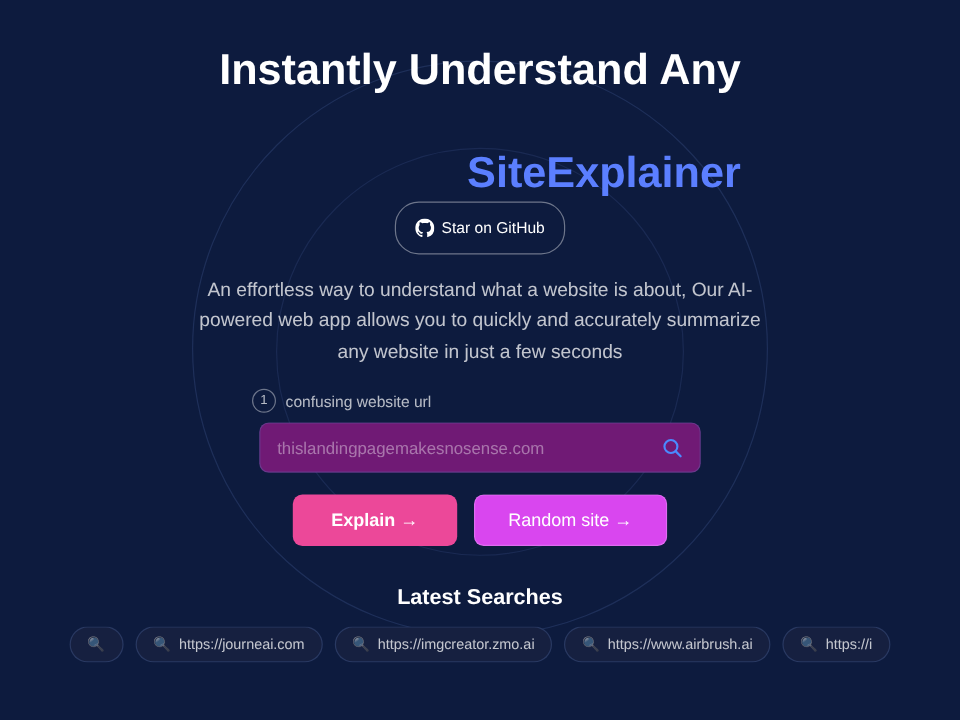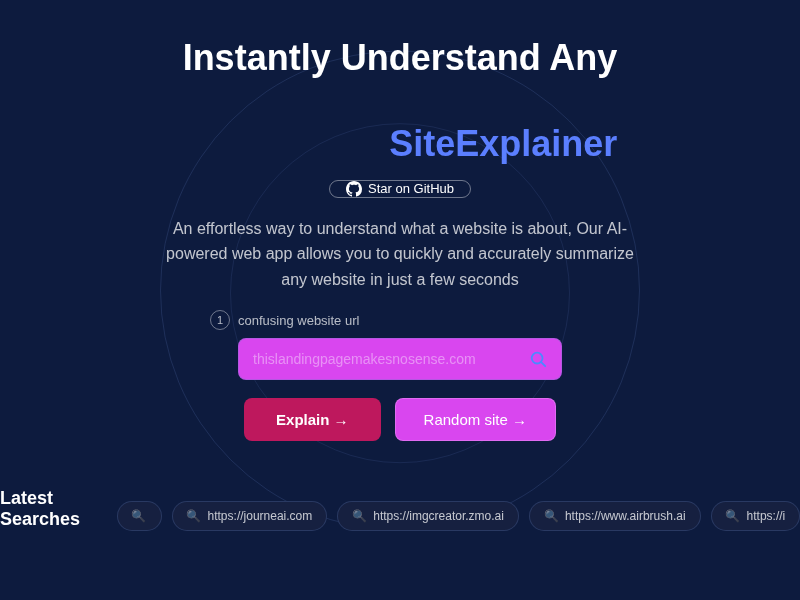--- a/index.html
+++ b/index.html
@@ -66,24 +66,24 @@
     }
 
     .github-btn {
       display: flex;
       align-items: center;
       gap: 6px;
       background: transparent;
       border: 1.5px solid rgba(255,255,255,0.4);
       border-radius: 20px;
       color: #ffffff;
-      padding: 0 16px;
+      padding: 13px 16px;
       font-size: 13px;
       cursor: pointer;
-      margin-top: 14px;
+      margin-top: 2px;
     }
 
     .github-icon {
       width: 16px;
       height: 16px;
       fill: white;
     }
 
     .description {
       font-size: 16px;
@@ -113,24 +113,24 @@
       display: flex;
       align-items: center;
       justify-content: center;
       font-size: 11px;
       color: rgba(255,255,255,0.7);
     }
 
     .search-row {
       display: flex;
       align-items: center;
-      background: #d946ef;
+      background: #701a75;
       border: 1px solid rgba(100,130,200,0.3);
       border-radius: 8px;
-      width: 324px;
+      width: 368px;
       margin-top: 8px;
       padding: 0 10px 0 14px;
     }
 
     .search-input {
       flex: 1;
       background: transparent;
       border: none;
       outline: none;
       color: rgba(255,255,255,0.5);
@@ -151,21 +151,21 @@
       align-items: center;
     }
 
     .action-row {
       display: flex;
       gap: 14px;
       margin-top: 18px;
     }
 
     .btn-explain {
-      background: #be185d;
+      background: #ec4899;
       border: none;
       border-radius: 8px;
       color: #ffffff;
       font-size: 15px;
       font-weight: 600;
       padding: 12px 32px;
       cursor: pointer;
     }
 
     .btn-random {
@@ -173,24 +173,24 @@
       border: 1px solid rgba(255,255,255,0.2);
       border-radius: 8px;
       color: #ffffff;
       font-size: 15px;
       font-weight: 500;
       padding: 12px 28px;
       cursor: pointer;
     }
 
     .latest-searches-section {
-      margin-top: 47px;
+      margin-top: 32px;
       width: 100%;
       display: flex;
-      flex-direction: row;
+      flex-direction: column;
       align-items: center;
     }
 
     .latest-title {
       font-size: 18px;
       font-weight: 700;
       color: #ffffff;
       margin-bottom: 14px;
     }
 

